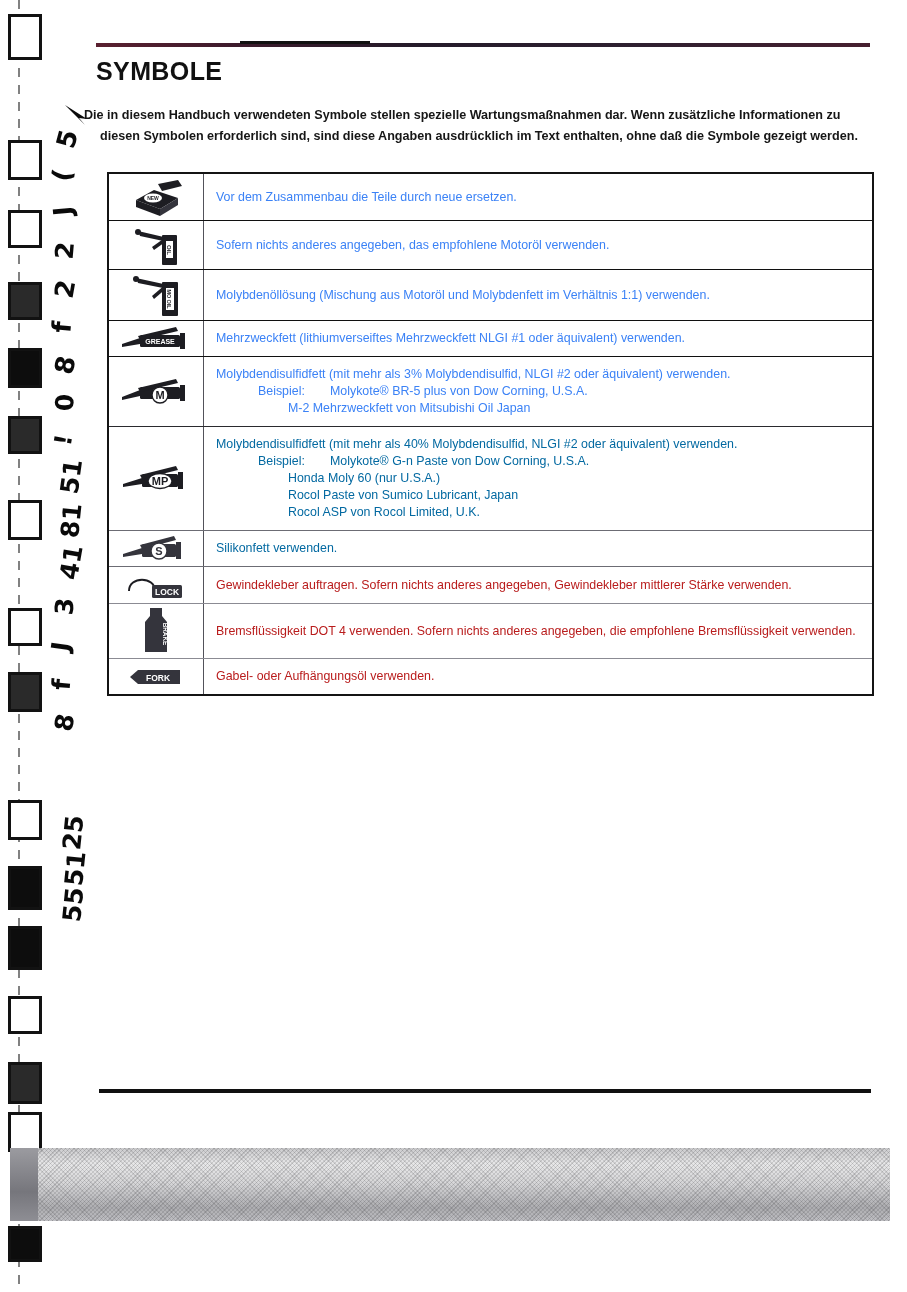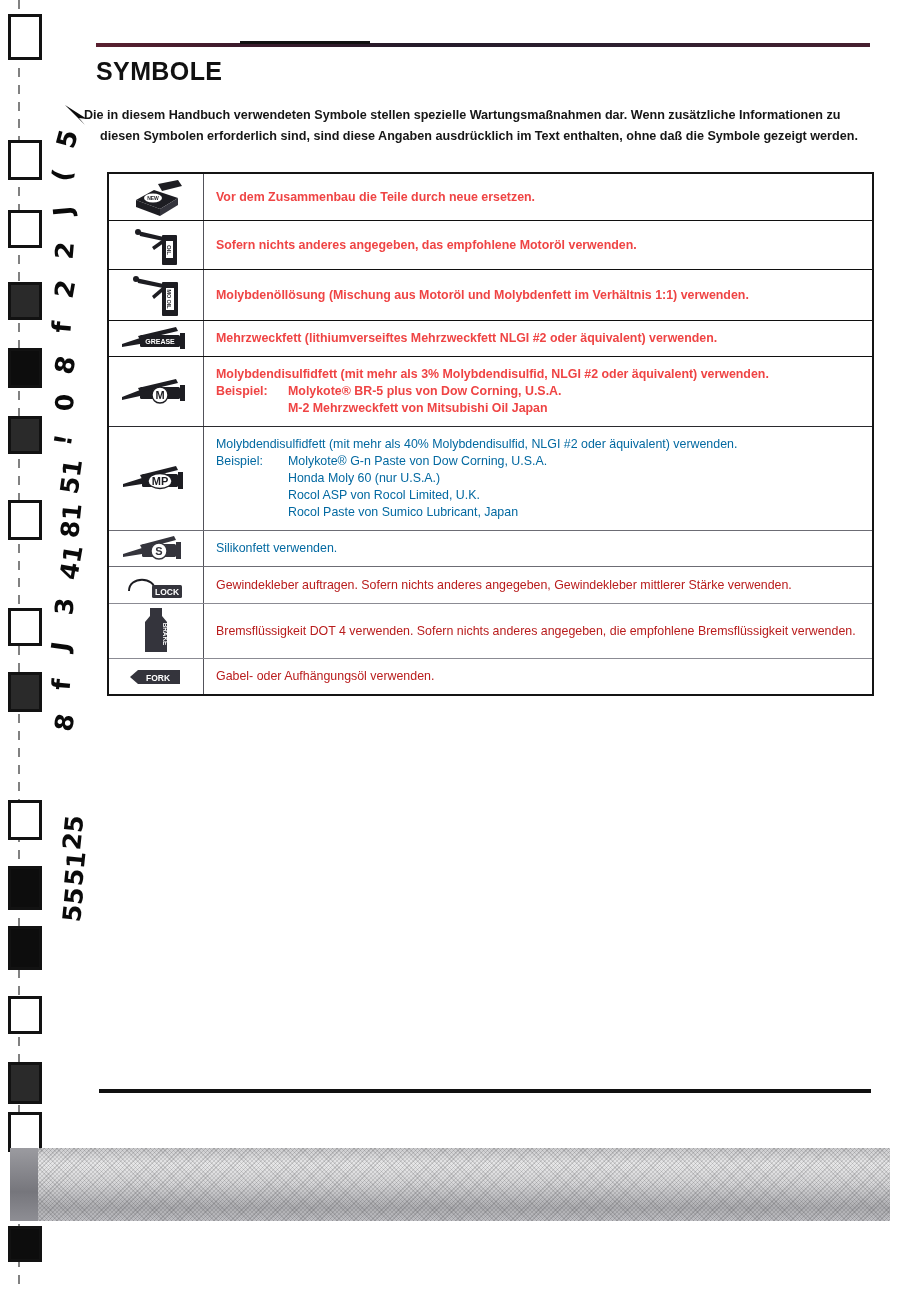--- a/index.html
+++ b/index.html
@@ -82,24 +82,24 @@
     display:flex;align-items:center;justify-content:center;
   }
   .cell-txt{
     flex:1;padding:9px 14px 9px 12px;
     display:flex;flex-direction:column;justify-content:center;
   }
   .t-main{font-size:12.4px;line-height:17px;color:#1b1b1f;white-space:nowrap;}
   .t-sub{font-size:12.4px;line-height:17px;color:#3a3a40;white-space:nowrap;}
   .t-sub.ghost{color:#76767e;}
   .t-ex{display:flex;}
-  .t-ex .lbl{width:72px;flex:none;}
+  .t-ex .lbl{width:72px;flex:none;margin-left:42px;}
   .t-ind{padding-left:72px;}
   
-  .row.dark .t-main,.row.dark .t-sub{color:#ef4444;font-weight:700;}
+  .row.dark .t-main,.row.dark .t-sub{color:#3b82f6;font-weight:400;}
   .row.mid .t-main,.row.mid .t-sub{color:#0369a1;}
   .row.pale .t-main,.row.pale .t-sub{color:#b91c1c;}
 
   
   .ico{display:block;}
   .ico .blk{fill:#1d1d22;}
   .ico .blk2{fill:#34343c;}
   .ico .lbl{fill:#ffffff;font-family:"Liberation Sans",sans-serif;font-weight:bold;}
   .ico .stroke{stroke:#1d1d22;fill:none;}
 
@@ -247,21 +247,21 @@
     <div class="cell-sym">
       <svg class="ico" width="76" height="34" viewBox="0 0 76 34">
         <rect class="blk" x="22" y="13" width="40" height="12" rx="1.5"></rect>
         <rect class="blk" x="62" y="11" width="5" height="16"></rect>
         <path class="blk" d="M22 16 L4 22 L4 25 L22 22 Z"></path>
         <path class="blk" d="M20 14 L58 5 L60 9 L22 18 Z"></path>
         <text class="lbl" x="42" y="22" font-size="7" text-anchor="middle">GREASE</text>
       </svg>
     </div>
     <div class="cell-txt">
-      <div class="t-main">Mehrzweckfett (lithiumverseiftes Mehrzweckfett NLGI #2 oder äquivalent) verwenden.</div>
+      <div class="t-main">Mehrzweckfett (lithiumverseiftes Mehrzweckfett NLGI #1 oder äquivalent) verwenden.</div>
     </div>
   </div>
 
   <div class="row dark f2">
     <div class="cell-sym">
       <svg class="ico" width="76" height="38" viewBox="0 0 76 38">
         <rect class="blk" x="22" y="14" width="40" height="12" rx="1.5"></rect>
         <rect class="blk" x="62" y="12" width="5" height="16"></rect>
         <path class="blk" d="M22 17 L4 24 L4 27 L22 23 Z"></path>
         <path class="blk" d="M20 15 L58 6 L60 10 L22 19 Z"></path>
@@ -290,22 +290,22 @@
         <text class="blk" x="42" y="24" font-size="11" text-anchor="middle" font-family="Liberation Sans, sans-serif" font-weight="bold">MP</text>
       </svg>
     </div>
     <div class="cell-txt">
       <div class="t-main">Molybdendisulfidfett (mit mehr als 40% Molybdendisulfid, NLGI #2 oder äquivalent) verwenden.</div>
       <div class="t-sub t-ex">
         <span class="lbl">Beispiel:</span>
         <span>Molykote® G-n Paste von Dow Corning, U.S.A.</span>
       </div>
       <div class="t-sub t-ind">Honda Moly 60 (nur U.S.A.)</div>
+      <div class="t-sub t-ind">Rocol Paste von Sumico Lubricant, Japan</div>
       <div class="t-sub t-ind">Rocol ASP von Rocol Limited, U.K.</div>
-      <div class="t-sub t-ind">Rocol Paste von Sumico Lubricant, Japan</div>
     </div>
   </div>
 
   <div class="row mid f3">
     <div class="cell-sym">
       <svg class="ico" width="76" height="34" viewBox="0 0 76 34">
         <rect class="blk2" x="24" y="12" width="34" height="13" rx="1.5"></rect>
         <rect class="blk2" x="58" y="10" width="5" height="17"></rect>
         <path class="blk2" d="M24 16 L5 22 L5 25 L24 22 Z"></path>
         <path class="blk2" d="M22 13 L56 4 L58 8 L24 17 Z"></path>

